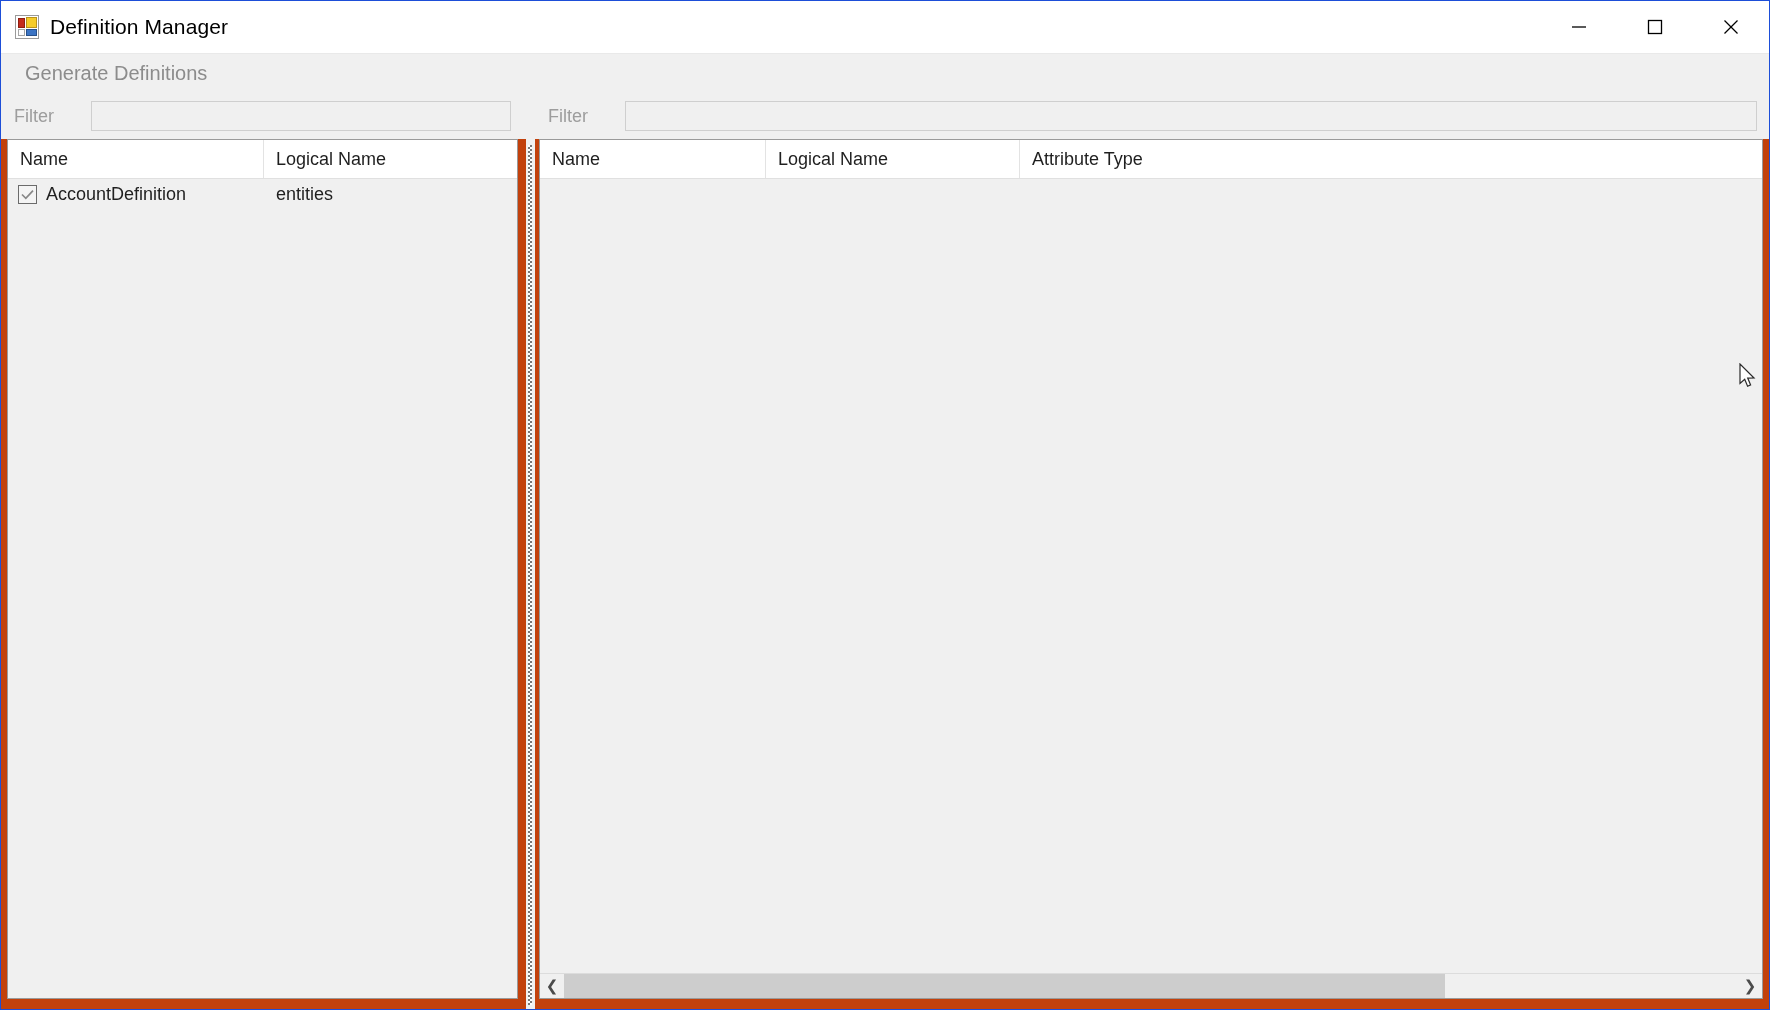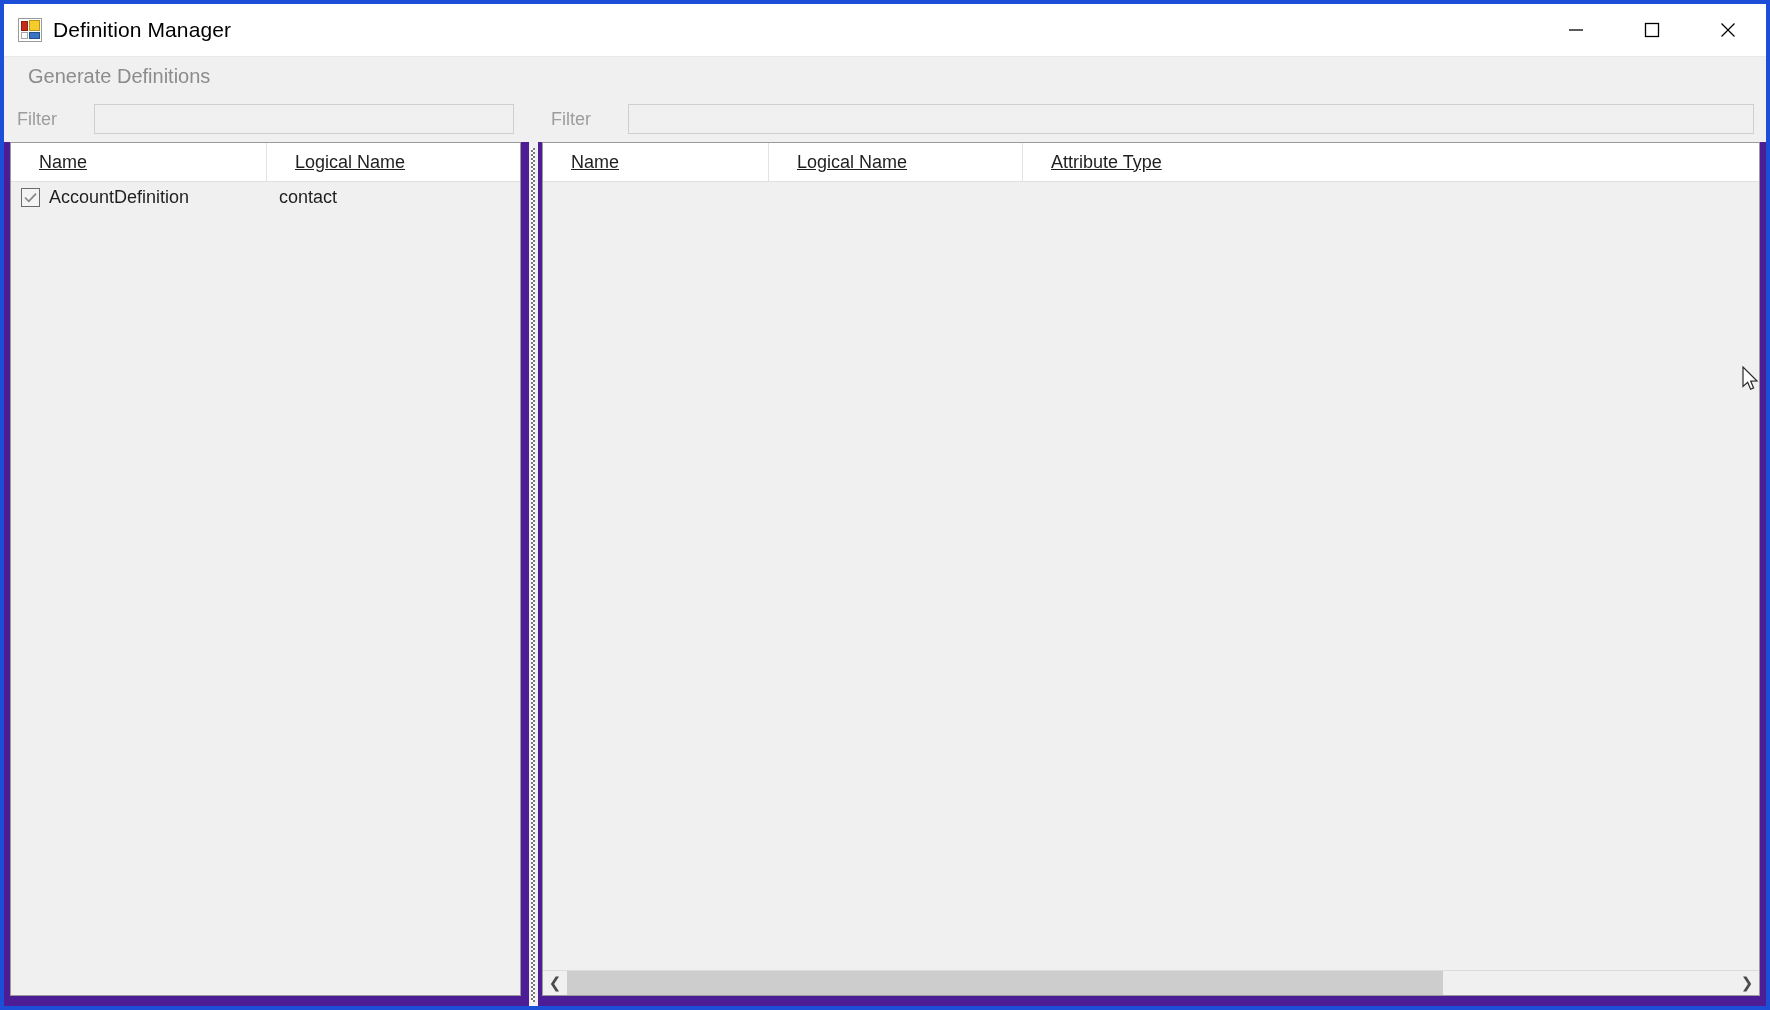--- a/index.html
+++ b/index.html
@@ -16,21 +16,21 @@
     -webkit-font-smoothing: antialiased;
   }
 
   
   .window {
     position: absolute;
     left: 0; top: 0;
     width: 1770px;
     height: 1010px;
     background: #f0f0f0;
-    border: 4px solid #1d4ed8;
+    border: 1px solid #1d4ed8;
     box-sizing: border-box;
     display: flex;
     flex-direction: column;
   }
 
   
   .titlebar {
     height: 52px;
     min-height: 52px;
     background: #ffffff;
@@ -110,21 +110,21 @@
     position: relative;
     background: #f0f0f0;
     min-height: 0;
   }
 
   .panel {
     display: flex;
     flex-direction: column;
     min-width: 0;
     position: relative;
-    background: #4c1d95;
+    background: #c2410c;
   }
   .panel-left  { width: 525px; flex: 0 0 525px; }
   .panel-right { flex: 1 1 auto; }
 
   
   .splitter {
     width: 9px;
     flex: 0 0 9px;
     background: #f0f0f0;
     position: relative;
@@ -200,28 +200,27 @@
     height: 38px;
     min-height: 38px;
     background: #ffffff;
     border-bottom: 1px solid #e0e0e0;
   }
   .lv-col {
     display: flex;
     align-items: center;
     font-size: 18px;
     color: #1f1f1f;
-    padding-left: 28px;
+    padding-left: 12px;
     box-sizing: border-box;
     border-right: 1px solid #e3e3e3;
     background: #ffffff;
     white-space: nowrap;
     overflow: hidden;
     cursor: default;
-    text-decoration: underline;
   }
   .lv-col:last-child { border-right: none; }
 
   .lv-rows {
     flex: 1 1 auto;
     background: #f0f0f0;
     overflow: hidden;
     min-height: 0;
   }
   .lv-row {
@@ -391,21 +390,21 @@
 
           <div class="lv-row">
             <div class="lv-cell lv-cell-first" style="width:256px;flex:0 0 256px;">
               <span class="chk">
                 <svg width="15" height="15" viewBox="0 0 15 15">
                   <polyline points="2,7.5 5.8,11.3 13,3.6" fill="none" stroke="#888888" stroke-width="1.7"></polyline>
                 </svg>
               </span>
               <span>AccountDefinition</span>
             </div>
-            <div class="lv-cell" style="flex:1 1 auto;padding-left:12px;">contact</div>
+            <div class="lv-cell" style="flex:1 1 auto;padding-left:12px;">entities</div>
           </div>
 
 
 
         </div>
       </div>
     </div>
 
     <div class="splitter"></div>
 

